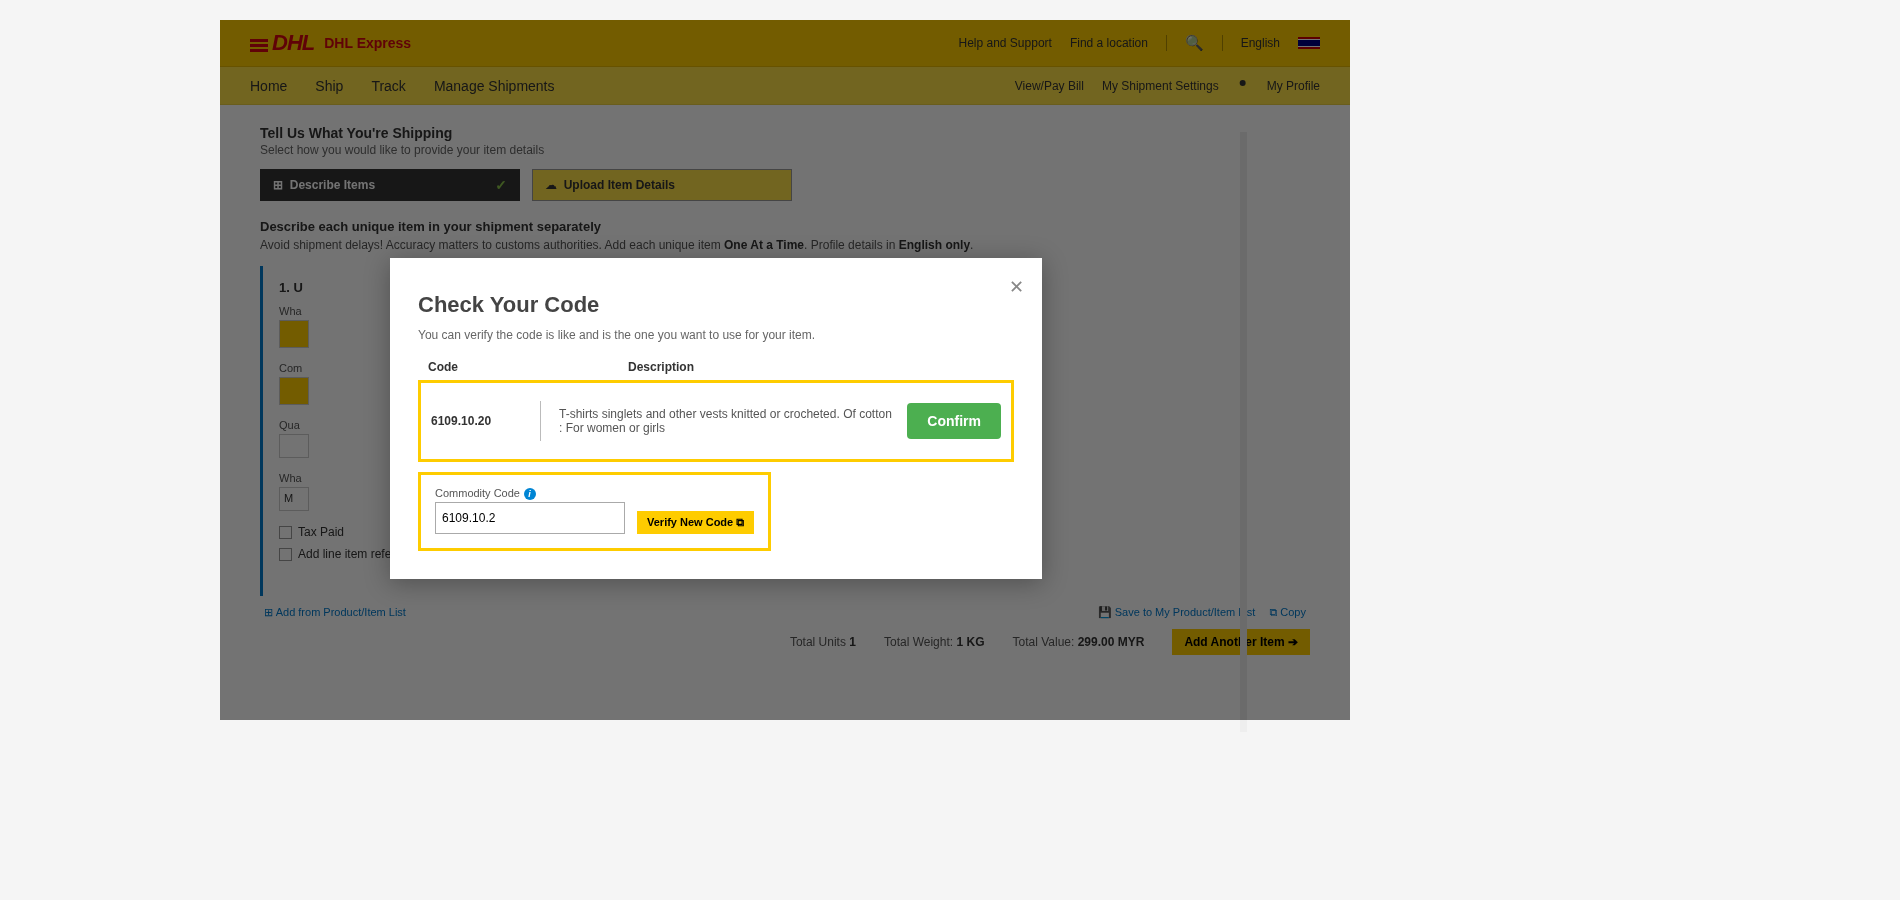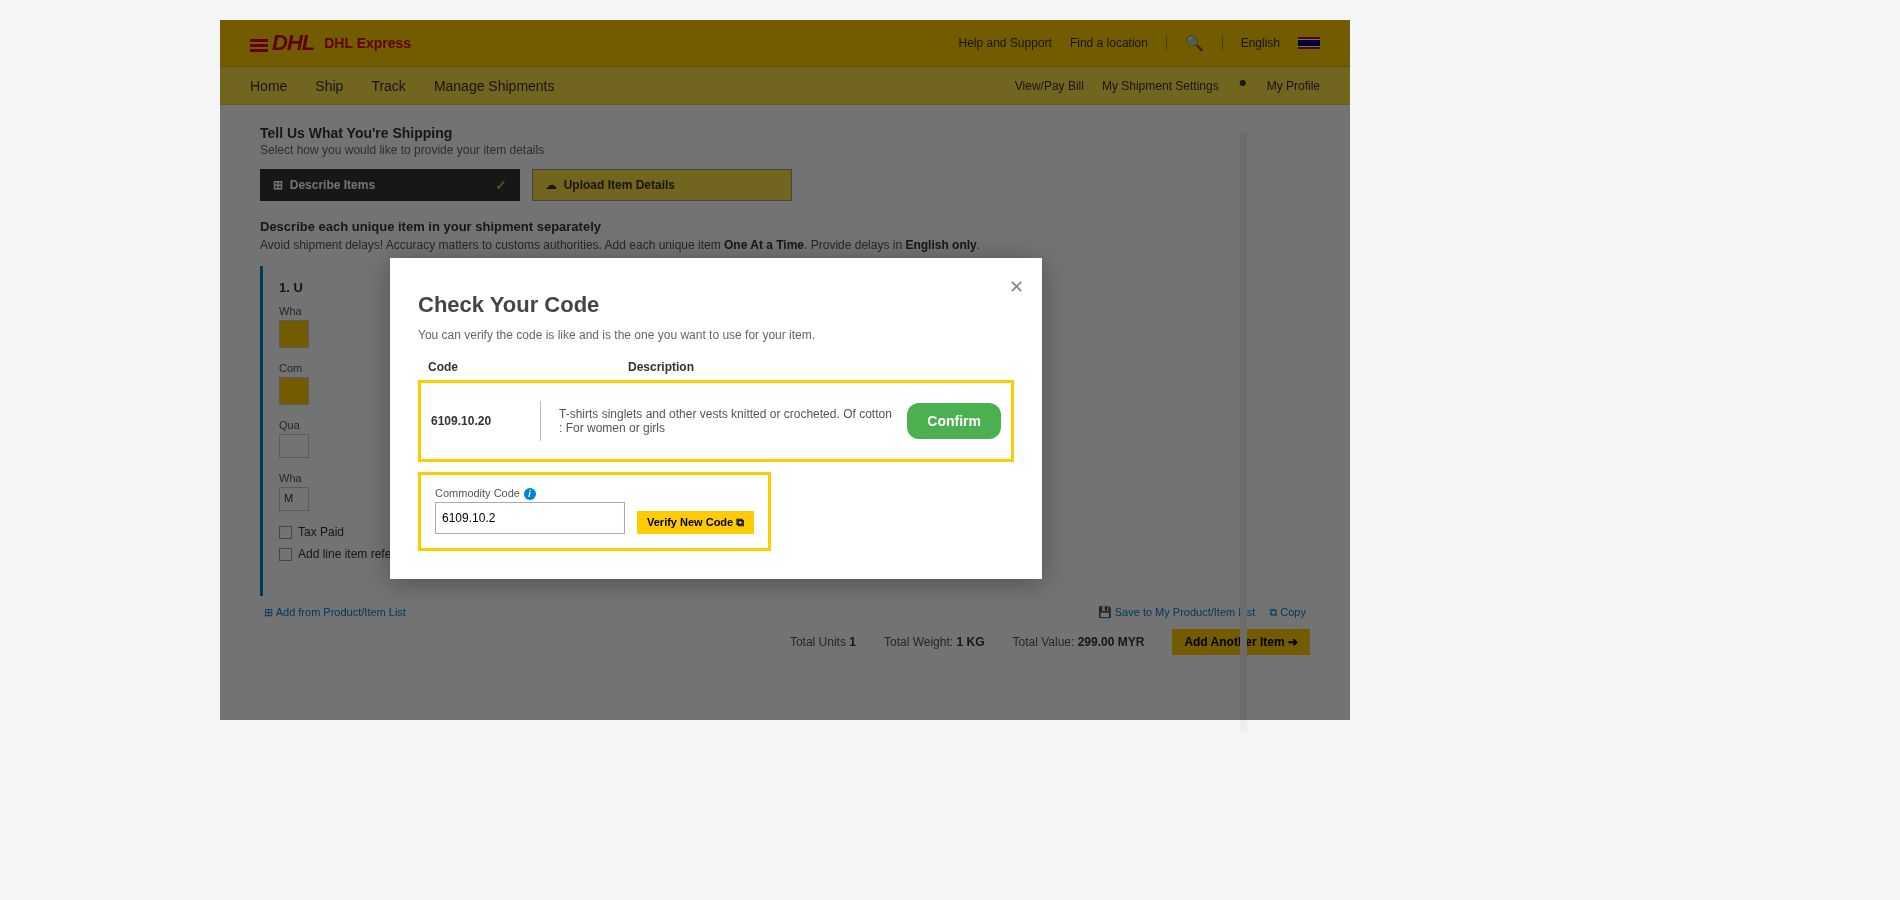--- a/index.html
+++ b/index.html
@@ -60,21 +60,21 @@
     .modal-close { position: absolute; top: 18px; right: 18px; font-size: 18px; color: #888; cursor: pointer; background:none; border:none; }
     .modal-title { font-size: 22px; font-weight: bold; color: #444; margin-bottom: 10px; }
     .modal-sub { font-size: 12px; color: #666; margin-bottom: 18px; }
     .tbl-head { display: flex; font-size: 12px; font-weight: bold; color: #333; padding: 0 10px; margin-bottom: 6px; }
     .col-code { width: 200px; }
     .col-desc { flex: 1; }
     
     .result-box { border: 3px solid #fecc00; padding: 18px 10px; display: flex; align-items: center; margin-bottom: 10px; }
     .result-code { width: 110px; font-size: 12px; font-weight: bold; color: #333; border-right: 1px solid #bbb; padding-right: 8px; margin-right: 18px; height: 40px; display: flex; align-items: center; }
     .result-desc { flex: 1; font-size: 12px; color: #555; padding-right: 14px; }
-    .btn-confirm { background: #4caf50; color: #fff; font-weight: bold; border: none; border-radius: 12px; padding: 10px 20px; font-size: 14px; cursor: pointer; }
+    .btn-confirm { background: #4caf50; color: #fff; font-weight: bold; border: none; border-radius: 4px; padding: 10px 20px; font-size: 14px; cursor: pointer; }
     
     .verify-box { border: 3px solid #fecc00; padding: 10px 14px 14px 14px; display: inline-block; }
     .verify-label { font-size: 11px; color: #555; }
     .info-icon { display: inline-block; width: 12px; height: 12px; background: #0085d4; color: #fff; border-radius: 50%; font-size: 9px; text-align: center; line-height: 12px; font-weight: bold; font-style: italic; }
     .verify-row { display: flex; gap: 12px; align-items: flex-end; margin-top: 2px; }
     .verify-input { width: 190px; height: 24px; border: 1px solid #aaa; padding: 15px 6px; font-size: 12px; }
     .btn-verify { background: #fecc00; border: none; padding: 5px 10px; font-size: 11px; font-weight: bold; cursor: pointer; }
     
     .page-scrollbar { position: absolute; right: 103px; top: 112px; width: 7px; height: 600px; background: #eee; }
     .user-icon { display:inline-block; width:12px; height:12px; background:#333; clip-path: circle(3px at 50% 30%); position:relative;}
@@ -126,21 +126,21 @@
           <span><span>⊞</span>&nbsp;&nbsp;<span>Describe Items</span></span>
           <span class="check">✓</span>
         </div>
         <div class="toggle-btn">
           <span><span style="font-weight:normal;">☁</span>&nbsp;&nbsp;<span>Upload Item Details</span></span>
         </div>
       </div>
 
       <div class="describe-text"><b>Describe each unique item in your shipment separately</b></div>
       <div class="describe-sub">
-        <span>Avoid shipment delays! Accuracy matters to customs authorities.  Add each unique item </span><b class="emph">One At a Time</b><span>.  Provide delays in </span><b class="emph">English only</b><span>.</span>
+        <span>Avoid shipment delays! Accuracy matters to customs authorities.  Add each unique item </span><b class="emph">One At a Time</b><span>.  Profile details in </span><b class="emph">English only</b><span>.</span>
       </div>
 
       <div class="item-card">
         <div class="item-title">1. U</div>
         <div class="field-row">
           <div class="field-label">Wha</div>
           <div style="width:30px;height:28px;background:#fecc00;border:1px solid #ccc;"></div>
         </div>
         <div class="field-row">
           <div class="field-label">Com</div>

